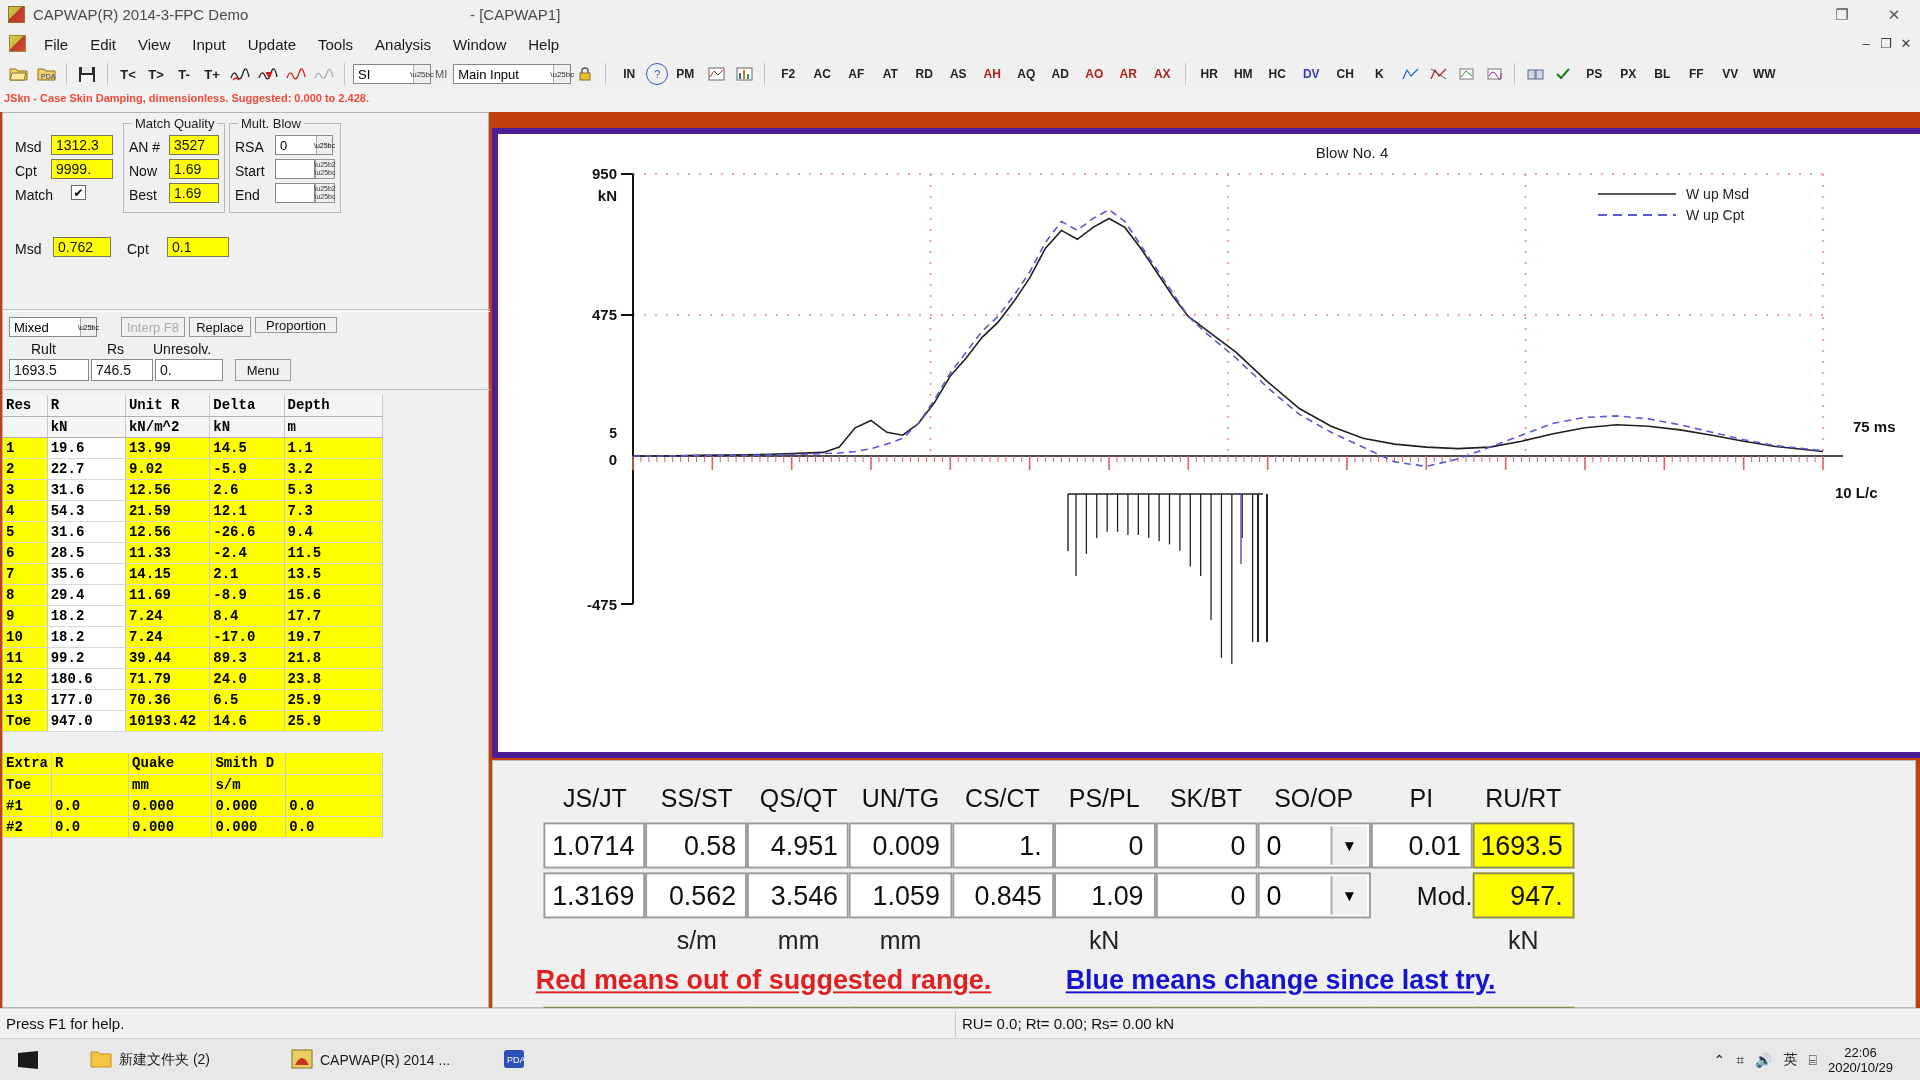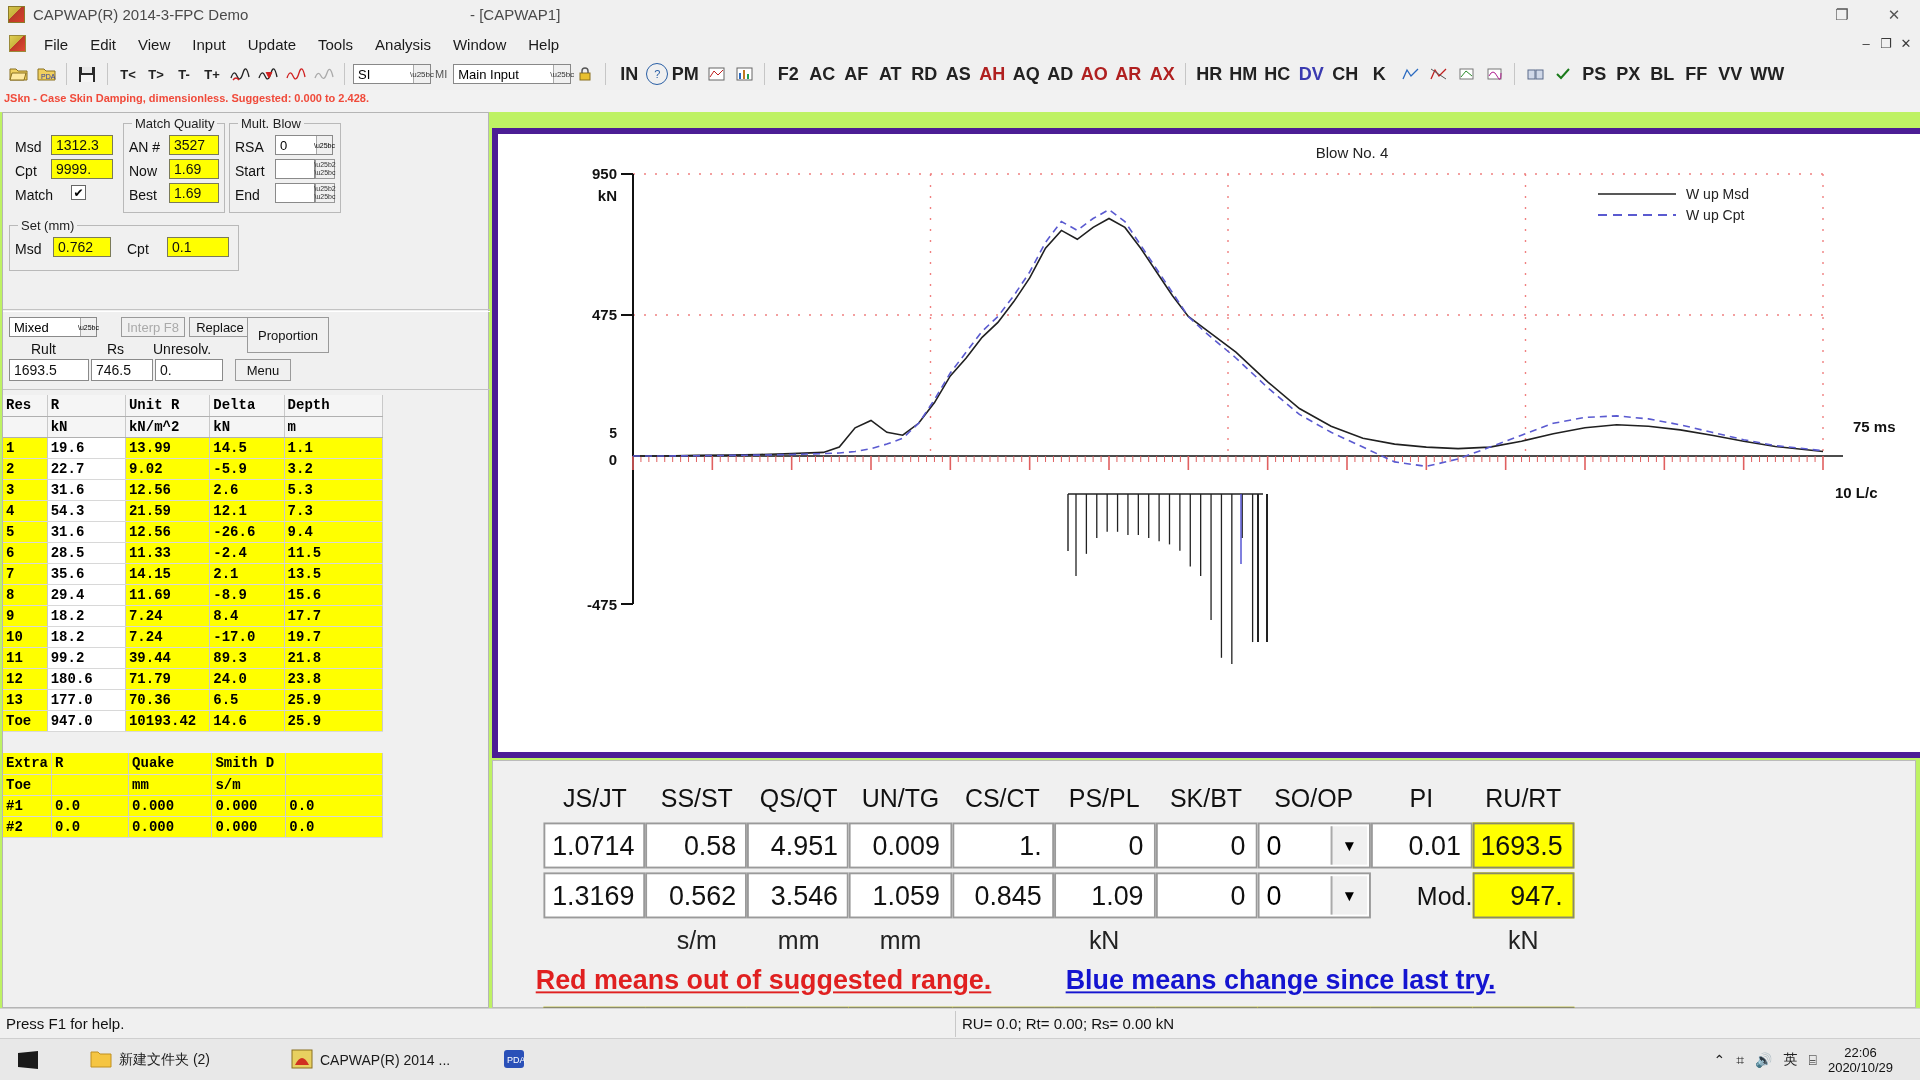--- a/index.html
+++ b/index.html
@@ -2,21 +2,21 @@
 <html><head>
 <meta charset="utf-8">
 <style>
   html,body{margin:0;padding:0;}
   body{
     width:1920px;height:1080px;overflow:hidden;
     font-family:"Liberation Sans",sans-serif;
     background:#f0f0f0;
     -webkit-font-smoothing:none;
   }
-  #app{position:relative;width:1920px;height:1080px;background:#bef264;}
+  #app{position:relative;width:1920px;height:1080px;background:#c2410c;}
 
   
   .titlebar{position:absolute;left:0;top:0;width:1920px;height:30px;background:#f0f0f0;border-bottom:1px solid #dcdcdc;}
   .tb-icon{position:absolute;left:8px;top:6px;width:17px;height:17px;
       background:linear-gradient(135deg,#d4c24a 0%,#c8b33c 40%,#b83b2a 41%,#d93f2c 100%);
       border:1px solid #8a7a2a;box-sizing:border-box;}
   .tb-title{position:absolute;left:33px;top:6px;font-size:15px;color:#4a4a4a;white-space:nowrap;}
   .tb-doc{position:absolute;left:470px;top:6px;font-size:15px;color:#4a4a4a;white-space:nowrap;}
   .tb-btns{position:absolute;right:0;top:0;height:30px;display:flex;}
   .tb-btn{width:52px;height:30px;display:flex;align-items:center;justify-content:center;font-size:15px;color:#555;}
@@ -33,21 +33,21 @@
 
   
   .toolbar{position:absolute;left:0;top:58px;width:1920px;height:32px;background:#f0f0f0;border-bottom:1px solid #d8d8d8;}
   .tbar-row{position:absolute;left:4px;top:0;height:32px;display:flex;align-items:center;}
   .sep{width:1px;height:22px;background:#c6c6c6;margin:0 6px;}
   .tbtn{min-width:22px;height:24px;display:flex;align-items:center;justify-content:center;padding:0 3px;font-size:12px;color:#222;cursor:default;}
   .tbtn.bold{font-weight:bold;font-size:13px;}
   .tbtn.red{color:#b02020;}
   .tbtn.blue{color:#3a3ab0;}
   .tbtn.grey{color:#999;}
-  .tbtn.wide{min-width:28px;font-size:18px;}
+  .tbtn.wide{min-width:28px;font-size:12px;}
   .combo{height:20px;border:1px solid #888;background:#fff;display:flex;align-items:center;font-size:13px;padding-left:4px;box-sizing:border-box;position:relative;}
   .combo .arw{position:absolute;right:0;top:0;width:16px;height:18px;background:#f0f0f0;border-left:1px solid #aaa;
       display:flex;align-items:center;justify-content:center;font-size:8px;color:#333;}
   .combo-si{width:78px;margin-left:2px;}
   .combo-main{width:118px;margin-left:2px;}
   .lblmini{font-size:11px;color:#555;margin:0 4px;}
   .globe{width:20px;height:20px;border-radius:50%;border:1.5px solid #2a5fa5;display:flex;align-items:center;justify-content:center;font-size:11px;color:#2a5fa5;}
 
   
   .hintline{position:absolute;left:0;top:90px;width:1920px;height:22px;background:#f2f2f2;}
@@ -350,38 +350,35 @@
         <i>\u25b2</i>
         <i>\u25bc</i>
       </div>
     <span class="fl" style="left:232px;top:74px;">End</span>
     <div class="fw" style="left:272px;top:70px;width:40px;height:20px;"></div>
     <div class="spin" style="left:312px;top:70px;">
         <i>\u25b2</i>
         <i>\u25bc</i>
       </div>
 
-    <div class="gbox" style="left:6px;top:112px;width:228px;height:44px;">
-      <span class="glabel">Set (mm)</span>
-    </div>
     <span class="fl" style="left:12px;top:128px;">Msd</span>
     <div class="fy" style="left:50px;top:124px;width:58px;height:20px;">0.762</div>
     <span class="fl" style="left:124px;top:128px;">Cpt</span>
     <div class="fy" style="left:164px;top:124px;width:62px;height:20px;">0.1</div>
 
     <div class="divline" style="left:0;top:196px;width:487px;"></div>
     <div class="divline" style="left:0;top:198px;width:487px;background:#fff;"></div>
 
     <div class="cmbsm" style="left:6px;top:204px;width:88px;">
       <span>Mixed</span>
       <span class="arw">\u25bc</span>
     </div>
     <div class="btn dis" style="left:118px;top:204px;width:64px;height:20px;">Interp F8</div>
     <div class="btn" style="left:186px;top:204px;width:62px;height:20px;">Replace</div>
-    <div class="btn" style="left:244px;top:204px;width:82px;height:36px;">Proportion</div>
+    <div class="btn" style="left:252px;top:204px;width:82px;height:16px;">Proportion</div>
 
     <span class="fl" style="left:28px;top:228px;">Rult</span>
     <span class="fl" style="left:104px;top:228px;">Rs</span>
     <span class="fl" style="left:150px;top:228px;">Unresolv.</span>
     <div class="fw" style="left:6px;top:246px;width:80px;height:22px;justify-content:flex-start;">1693.5</div>
     <div class="fw" style="left:88px;top:246px;width:62px;height:22px;justify-content:flex-start;">746.5</div>
     <div class="fw" style="left:152px;top:246px;width:68px;height:22px;justify-content:flex-start;">0.</div>
     <div class="btn" style="left:232px;top:246px;width:56px;height:22px;">Menu</div>
 
     <div class="divline" style="left:0;top:276px;width:487px;"></div>

